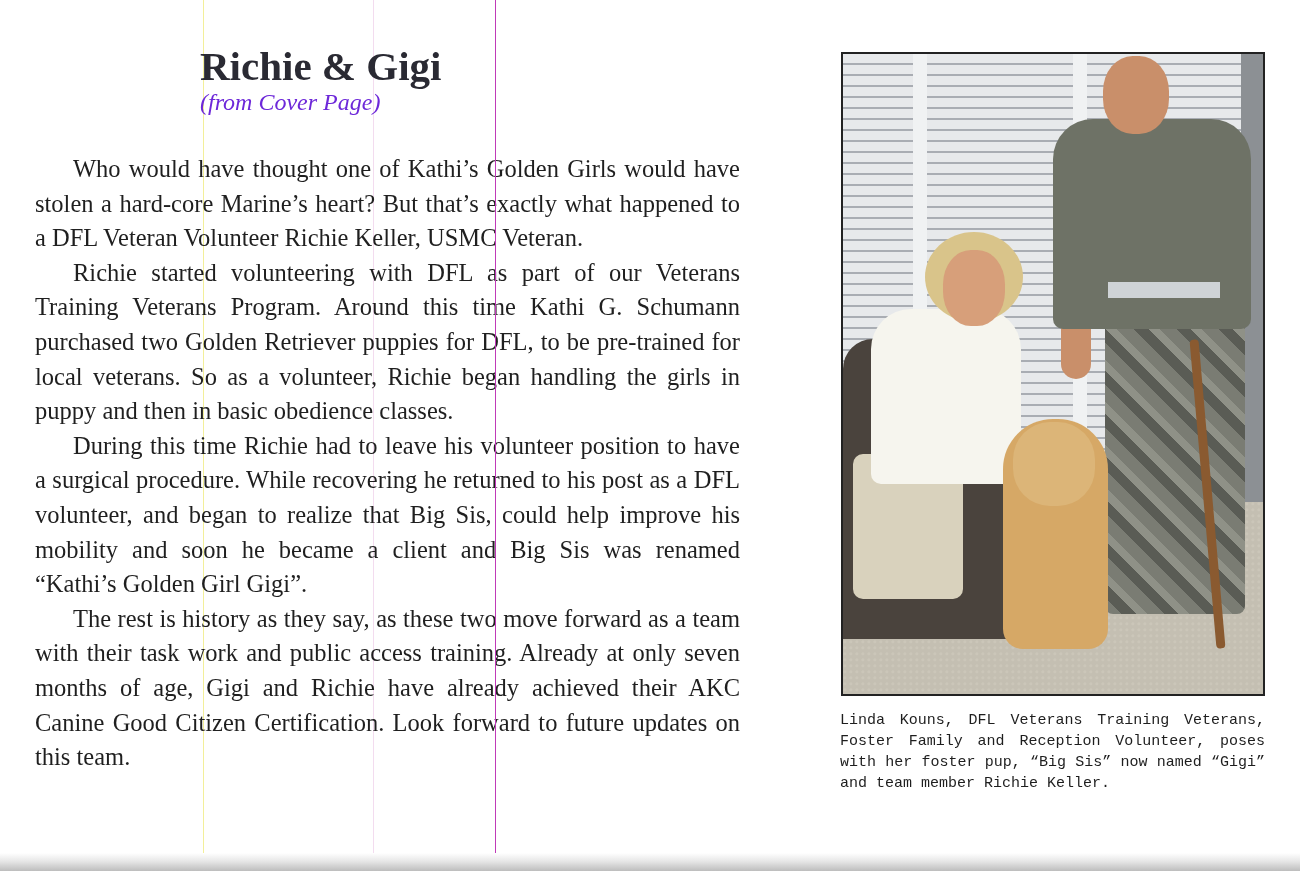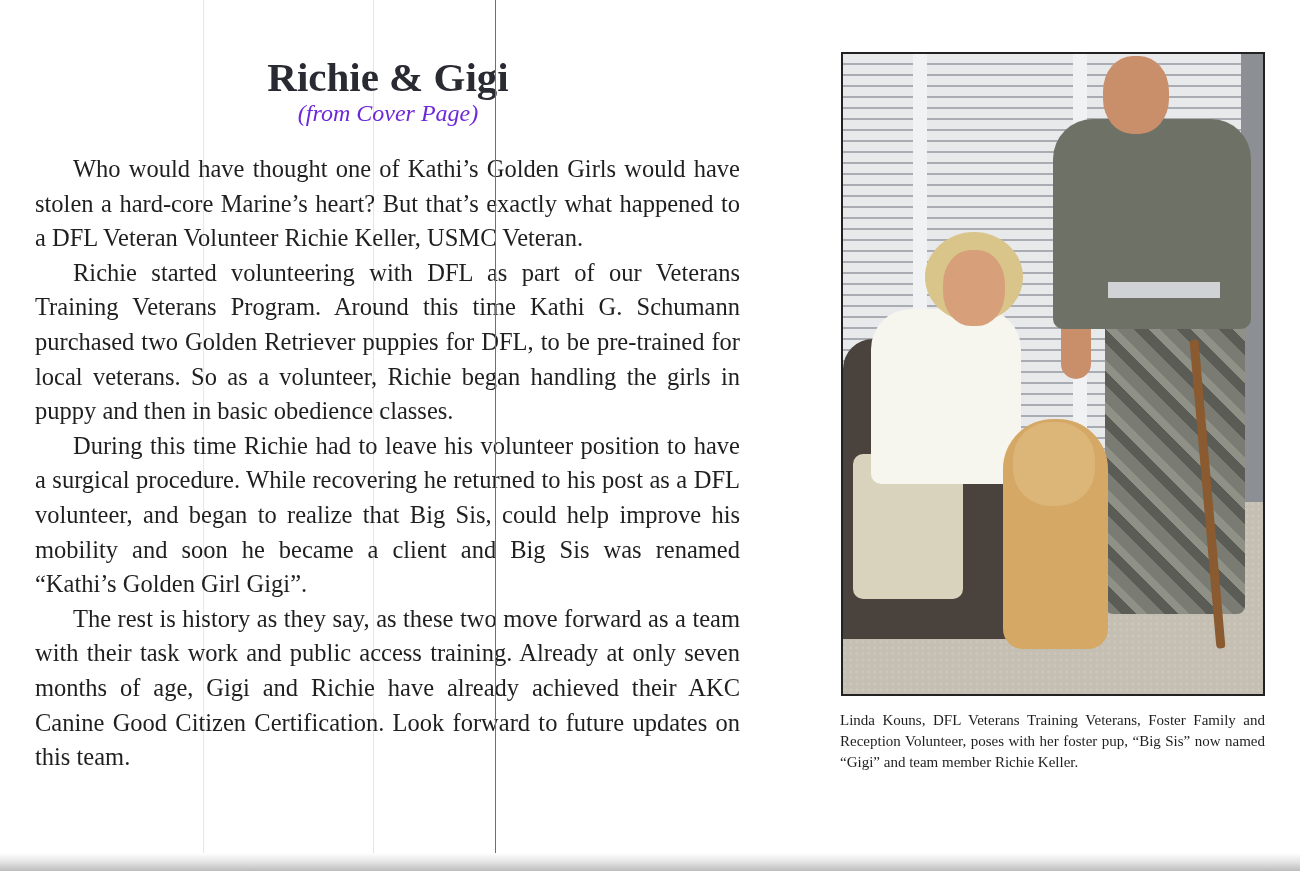--- a/index.html
+++ b/index.html
@@ -7,21 +7,21 @@
       width: 1300px; height: 871px; position: relative; overflow: hidden;
       background: #ffffff;
       font-family: "Liberation Serif", "DejaVu Serif", serif;
       color: #222;
     }
     .guide { position: absolute; top: 0; bottom: 0; width: 1px; }
     .guide-yellow { left: 203px; background: #f3ef9a; }
     .guide-pink { left: 373px; background: #f3dcef; }
     .guide-magenta { left: 495px; background: #c03ab8; }
 
-    .title-block { position: absolute; left: 200px; top: 40px; width: 376px; text-align: center; margin-top: 11px; }
+    .title-block { position: absolute; left: 200px; top: 40px; width: 376px; text-align: left; }
     .title { font-weight: bold; font-size: 41px; line-height: 52px; color: #2a2a33; margin: 0; }
     .subtitle { font-style: italic; font-size: 24px; line-height: 28px; color: #6d28d9; margin-top: -4px; }
 
     .article { position: absolute; left: 35px; top: 152px; width: 705px; font-size: 24.5px; line-height: 34.6px; color: #1f1f1f; }
     .article p { margin: 0; text-align: justify; text-indent: 38px; }
 
     .photo-frame {
       position: absolute; left: 841px; top: 52px; width: 424px; height: 644px;
       border: 2px solid #222; box-sizing: border-box; overflow: hidden;
       background: #dfe2e4;
@@ -40,21 +40,21 @@
     .man-head { position: absolute; left: 260px; top: 2px; width: 66px; height: 78px; border-radius: 45%; background: #c98f6a; }
     .man-shirt { position: absolute; left: 210px; top: 65px; width: 198px; height: 210px; border-radius: 40px 40px 10px 10px; background: #6e7266; }
     .man-belt { position: absolute; left: 265px; top: 228px; width: 112px; height: 16px; background: #cfd3d6; }
     .man-pants { position: absolute; left: 262px; top: 240px; width: 140px; height: 320px;
       background: repeating-linear-gradient(45deg, #7a7c73 0 12px, #5a5c55 12px 22px, #8f9187 22px 30px); border-radius: 8px; }
     .man-arm { position: absolute; width: 30px; height: 175px; background: #c98f6a; border-radius: 15px; }
     .cane { position: absolute; left: 360px; top: 285px; width: 9px; height: 310px; background: #8a5a30; transform: rotate(-5deg); border-radius: 4px; }
     .dog { position: absolute; left: 160px; top: 365px; width: 105px; height: 230px; border-radius: 50px 50px 20px 20px; background: #d6a866; }
     .dog-head { position: absolute; left: 170px; top: 368px; width: 82px; height: 84px; border-radius: 45%; background: #dcb578; }
 
-    .caption { position: absolute; left: 840px; top: 710px; width: 425px; font-family: Liberation Serif, serif;
+    .caption { position: absolute; left: 840px; top: 710px; width: 425px; font-family: Liberation Mono, monospace;
       font-size: 15px; line-height: 21px; color: #1e1e1e; text-align: justify; }
     .page-fold { position: absolute; left: 0; bottom: 0; width: 1300px; height: 18px;
       background: linear-gradient(180deg, #ffffff 0%, #e7e7e7 45%, #bdbdbd 100%); }
   </style>
 </head>
 <body>
 
 <div class="guide guide-yellow"></div>
 <div class="guide guide-pink"></div>
 

